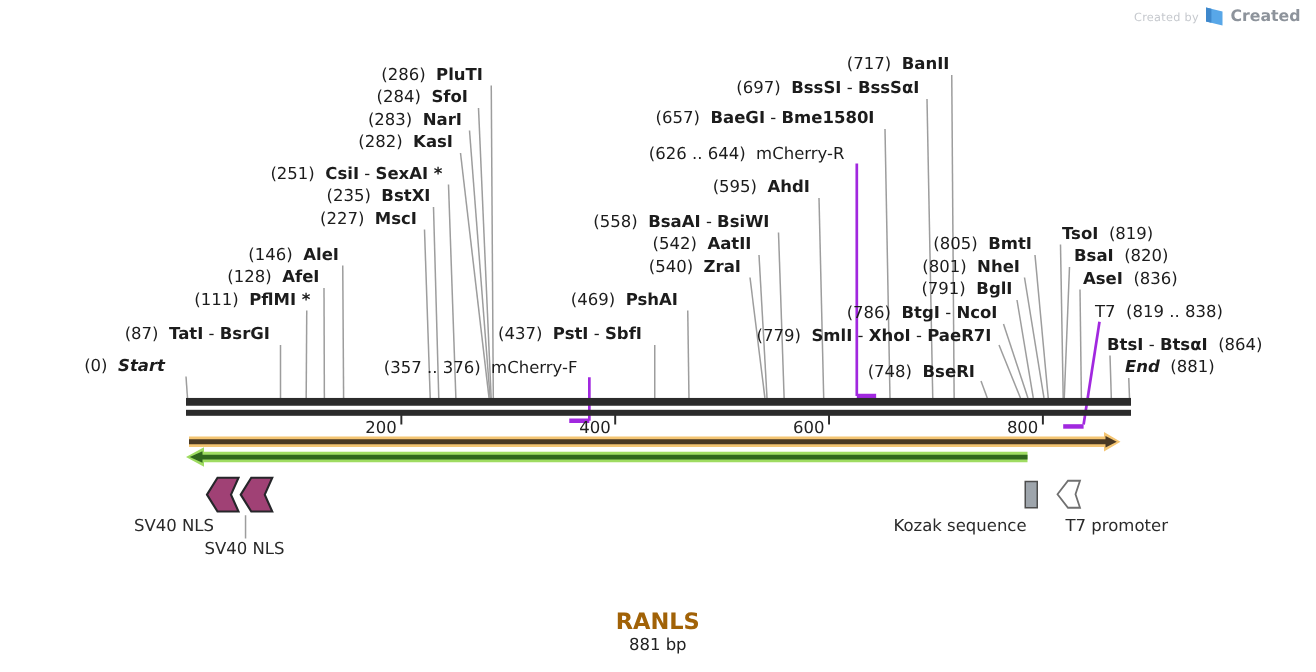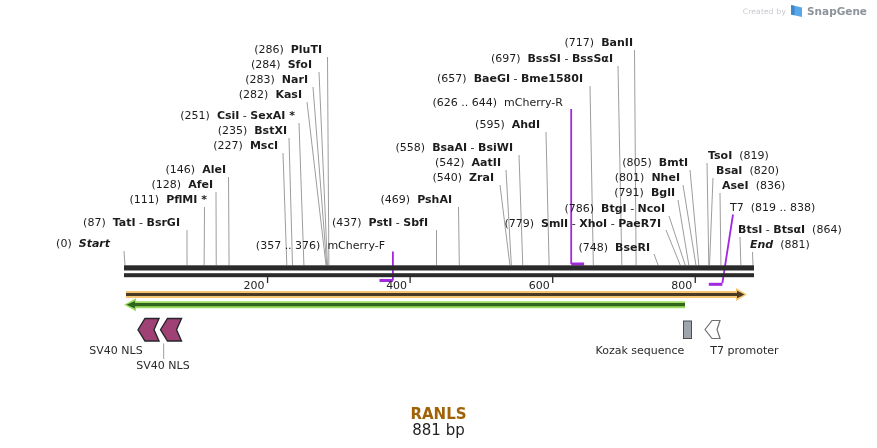--- a/index.html
+++ b/index.html
@@ -12,34 +12,34 @@
   #map-svg .terminus .name{font-style:italic;}
   #map-svg .primer{font-weight:normal;}
   #map-svg .tick-label{font-size:11px;fill:#222;}
   #map-svg .feat-label{font-size:11px;fill:#2a2a2a;}
   .logo{position:absolute;top:3px;right:10px;display:flex;align-items:center;gap:4px;}
   .logo-created{font-size:7.5px;color:#c6c9ce;letter-spacing:.2px;}
   .logo-brand{font-size:10.5px;color:#8d939b;font-weight:600;}
   .logo-flag{display:block;}
   .title-block{position:absolute;left:0;right:0;top:406px;text-align:center;}
   .seq-title{font-size:15px;font-weight:bold;color:#a16207;line-height:17px;}
-  .seq-length{font-size:15px;color:#222;line-height:14px;}
+  .seq-length{font-size:11px;color:#222;line-height:14px;}
 </style>
 </head>
 <body>
 
 <div class="canvas">
 
   <div class="logo">
     <span class="logo-created">Created by</span>
     <svg class="logo-flag" width="13" height="16" viewBox="0 0 13 16">
       <polygon points="1,2 12,4.6 12,14 1,11.4" fill="#58A7E8"></polygon>
       <polygon points="1,2 4.6,2.9 4.6,12.2 1,11.4" fill="#3E88CC"></polygon>
     </svg>
-    <span class="logo-brand">SnapGene</span>
+    <span class="logo-brand">Created</span>
   </div>
 
   <svg id="map-svg" width="877" height="448" viewBox="0 0 877 448">
       <line x1="124" y1="251" x2="125" y2="265.3" stroke="#9d9d9d" stroke-width="1"></line>
       <line x1="187" y1="230" x2="187.01589103291712" y2="265.3" stroke="#9d9d9d" stroke-width="1"></line>
       <line x1="204.5" y1="207" x2="204.12372304199772" y2="265.3" stroke="#9d9d9d" stroke-width="1"></line>
       <line x1="216" y1="192" x2="216.2417707150965" y2="265.3" stroke="#9d9d9d" stroke-width="1"></line>
       <line x1="228.5" y1="177" x2="229.07264472190693" y2="265.3" stroke="#9d9d9d" stroke-width="1"></line>
       <line x1="283" y1="153" x2="286.81157775255394" y2="265.3" stroke="#9d9d9d" stroke-width="1"></line>
       <line x1="289" y1="138" x2="292.51418842224746" y2="265.3" stroke="#9d9d9d" stroke-width="1"></line>

